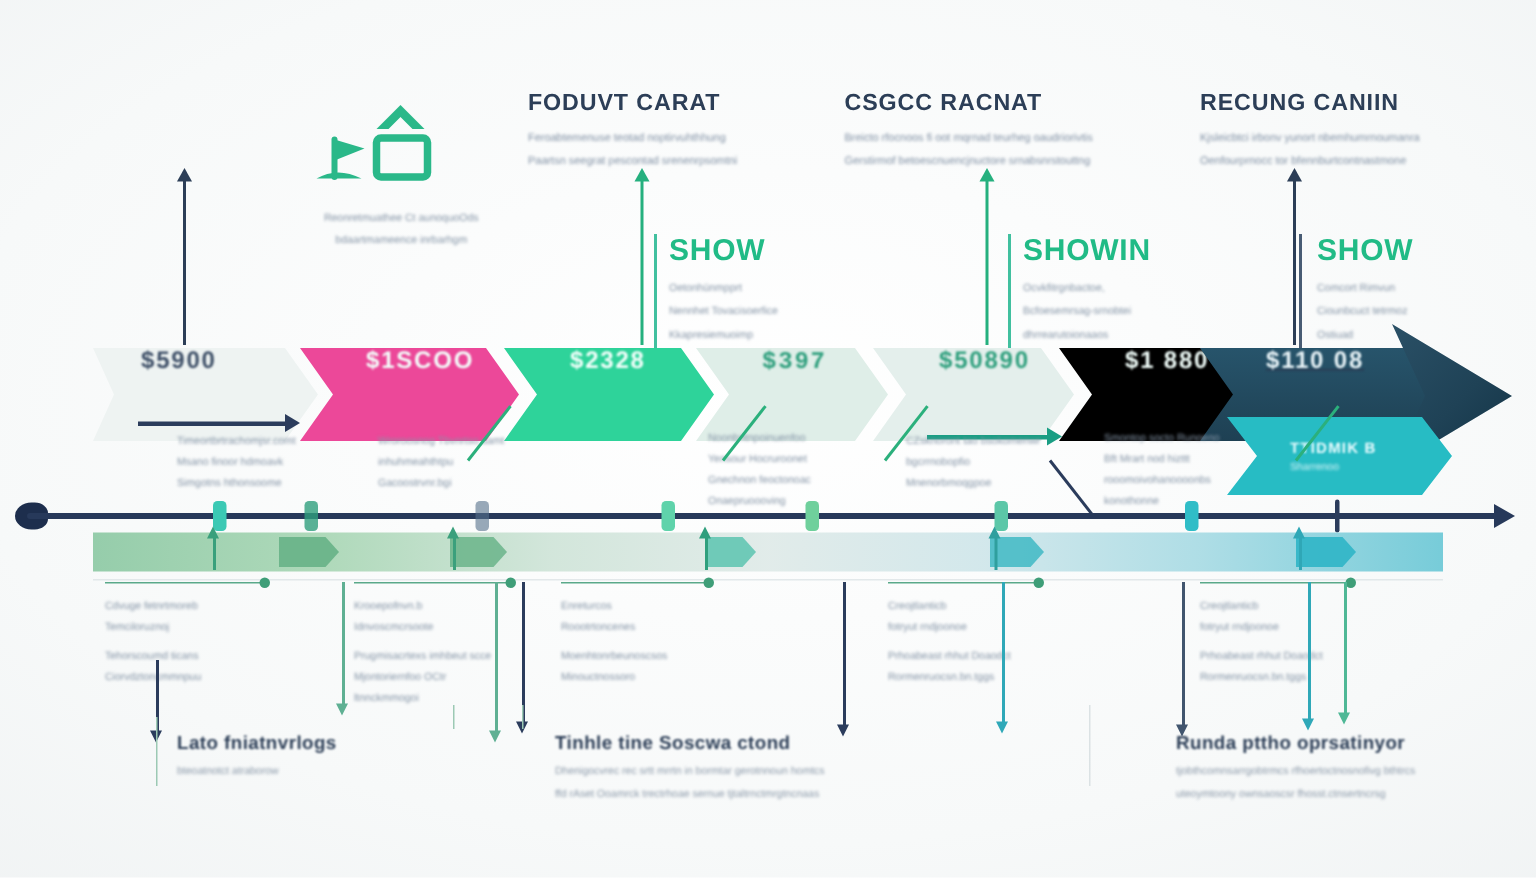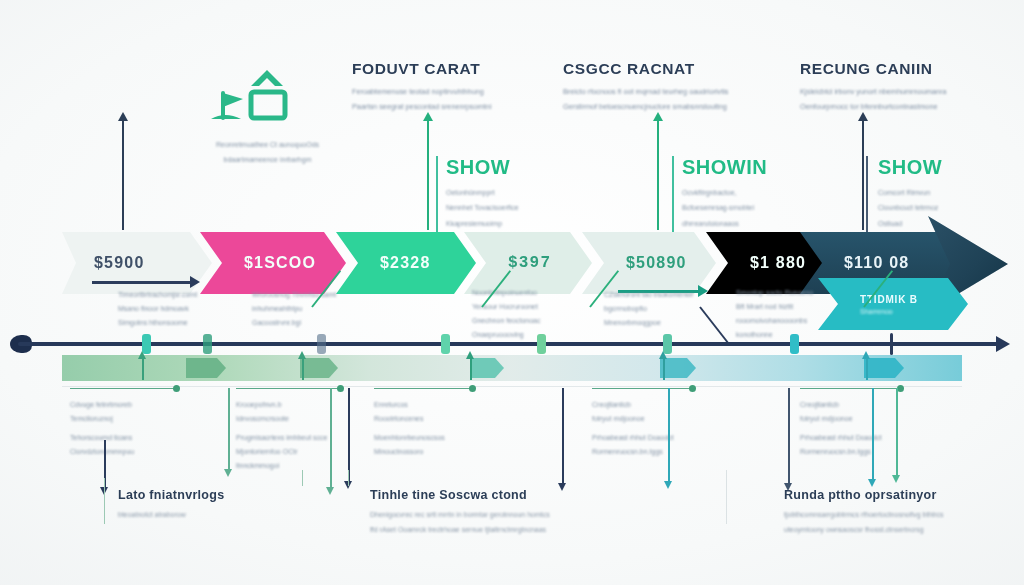--- a/index.html
+++ b/index.html
@@ -51,21 +51,21 @@
   .iconwrap{position:absolute;}
   .icon-cap{
     font-size:7px;color:#8494a6;line-height:1.95;margin-top:6px;
     filter:blur(1.05px);text-align:center;white-space:nowrap;
   }
 
   
   .chevband{position:absolute;left:0;top:232px;height:62px;width:1024px;}
   .chev{
     position:absolute;top:0;height:62px;
-    display:flex;align-items:center;
+    display:flex;
     clip-path:polygon(0 0, calc(100% - 22px) 0, 100% 50%, calc(100% - 22px) 100%, 0 100%, 22px 50%);
   }
   .chev.first{clip-path:polygon(0 0, calc(100% - 22px) 0, 100% 50%, calc(100% - 22px) 100%, 0 100%, 14px 50%);}
   .chev-val{
     font-size:16px;font-weight:bold;letter-spacing:1.2px;
     margin-left:44px;filter:blur(.55px);white-space:nowrap;
   }
   
   .bighead{
     position:absolute;top:-16px;right:0;width:80px;height:96px;
@@ -216,21 +216,21 @@
     </div>
     <div class="chev" style="left:464px;width:128px;background:#dfeee8;font-family:Liberation Mono, monospace;">
       <span class="chev-val" style="color:#2f9f7d;">$397</span>
     </div>
     <div class="chev" style="left:582px;width:134px;background:#e4efec;">
       <span class="chev-val" style="color:#2f9f7d;">$50890</span>
     </div>
     <div class="chev" style="left:706px;width:136px;background:#000000;">
       <span class="chev-val" style="color:#f2fffb;">$1 880</span>
     </div>
-    <div class="chev" style="left:800px;width:160px;background:linear-gradient(180deg,#27546b 0%,#1e4053 100%);">
+    <div class="chev" style="left:800px;width:160px;background:linear-gradient(180deg,#27546b 0%,#1e4053 100%);text-decoration:underline;">
       <span class="chev-val" style="color:#e9f4f8;">$110 08</span>
     </div>
     <div class="bighead" style="right:16px;"></div>
   </div>
 
   <div class="subchev" style="left:818px;top:278px;width:150px;">
     <span class="sc-t">TTIDMIK B</span>
     <span class="sc-s">Sharrenoo</span>
   </div>
 

